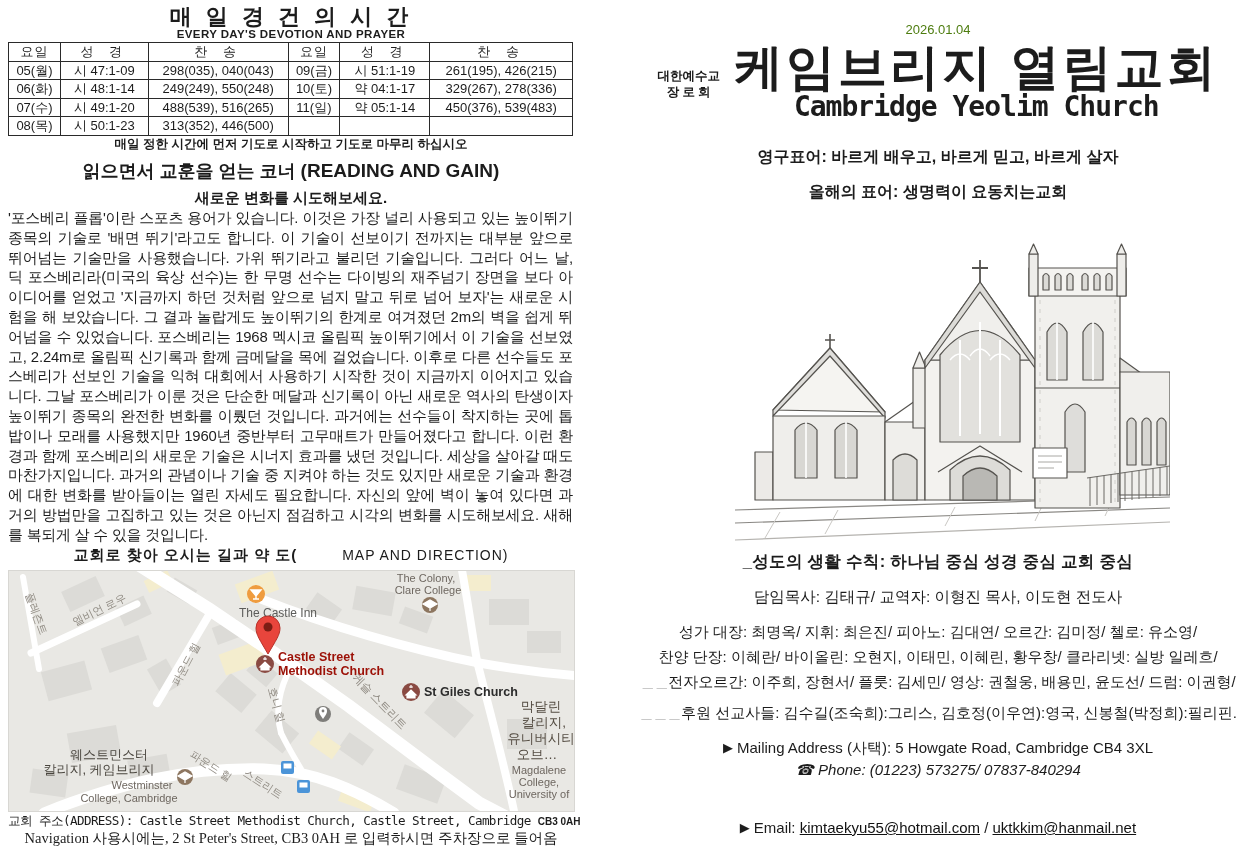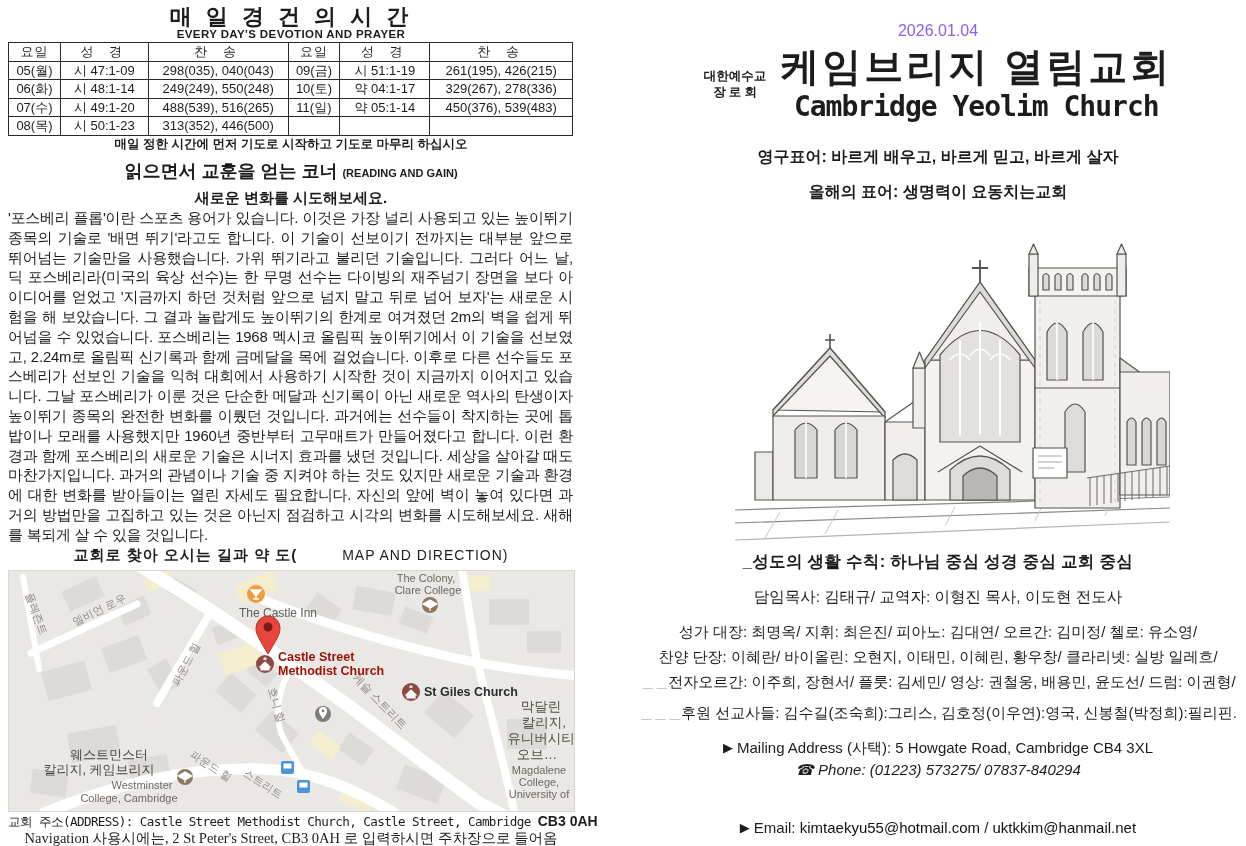--- a/index.html
+++ b/index.html
@@ -14,60 +14,60 @@
   .dev-title{top:2px;font-size:22px;font-weight:bold;letter-spacing:4px;}
   .dev-sub{top:28px;font-size:11.5px;font-weight:bold;letter-spacing:.4px;}
   table.devotion{position:absolute;top:42px;left:0;width:565px;border-collapse:collapse;
     font-size:13px;}
   table.devotion th,table.devotion td{border:1.6px solid #2a2a2a;text-align:center;
     padding:0;height:17.5px;line-height:17.5px;white-space:nowrap;}
   table.devotion th{font-weight:normal;letter-spacing:6px;}
   table.devotion th.day{letter-spacing:1px;}
   .dev-note{top:136px;font-size:12.5px;font-weight:bold;}
   .r-title{top:159px;font-size:18px;font-weight:bold;}
-  .r-title .en{font-size:11px;}
+  .r-title .en{font-size:19px;}
   .r-sub{top:189px;font-size:15px;font-weight:bold;}
   .r-body{top:209px;width:565px;font-size:14.9px;line-height:19.8px;text-align:justify;
     letter-spacing:-0.2px;word-break:break-all;}
   .map-title{top:546px;font-size:15px;font-weight:600;letter-spacing:1px;}
   .map-title .en{font-size:14px;font-weight:400;margin-left:40px;}
   #map-box{top:570px;left:0;width:565px;height:240px;border:1px solid #d8d7d3;}
   .addr-line{top:813px;font-family:"DejaVu Sans Mono", monospace;font-size:12.6px;
     letter-spacing:-0.6px;white-space:nowrap;}
-  .addr-line b{font-family:"Liberation Sans", sans-serif;font-size:14px;letter-spacing:0;}
+  .addr-line b{font-family:"Liberation Sans", sans-serif;font-size:10px;letter-spacing:0;}
   .nav-line{top:829px;font-family:"Liberation Serif", serif;font-size:14.5px;}
   
   #right-page{position:absolute;left:630px;top:0;width:616px;height:846px;}
   .bulletin-no{top:3px;font-size:15px;font-weight:bold;letter-spacing:.5px;}
-  .bulletin-date{top:22px;font-size:16px;color:#8b5cf6;}
+  .bulletin-date{top:22px;font-size:13px;color:#4d7c0f;}
   .rp-header{top:44px;display:flex;justify-content:center;align-items:center;gap:14px;width:100%;}
   .denom{font-family:"Liberation Serif", serif;font-size:12.5px;font-weight:bold;
     line-height:16px;text-align:center;white-space:nowrap;}
   .titles{text-align:center;}
-  .title-ko{font-size:39px;font-weight:bold;letter-spacing:3px;line-height:46px;white-space:nowrap;}
+  .title-ko{font-size:49px;font-weight:bold;letter-spacing:3px;line-height:46px;white-space:nowrap;}
   .title-en{font-family:"DejaVu Sans Mono", monospace;font-size:28px;font-weight:bold;
     line-height:33px;letter-spacing:-1px;white-space:nowrap;}
   .motto1{top:147px;font-size:16px;font-weight:600;}
   .motto2{top:182px;font-size:16px;font-weight:600;}
   #sketch-box{top:210px;left:105px;width:435px;height:333px;}
   .life-rule{top:551px;font-size:16.5px;font-weight:bold;letter-spacing:.3px;}
   .pastor-line{top:587px;font-size:15.5px;}
   .staff-line{font-size:15px;white-space:nowrap;}
   .staff2{top:623px;}
   .staff3{top:648px;}
   .staff4{top:673px;}
   .missionaries{top:704px;font-size:15px;white-space:nowrap;}
   .u-pre{color:#b9b9b9;letter-spacing:-1px;}
   .contact{font-size:15px;}
   .c-mail{top:739px;}
   .c-phone{top:761px;font-style:italic;}
   .c-home{top:790px;}
   .c-email{top:819px;}
   .tri{font-size:13px;position:relative;top:-1px;margin-right:4px;}
-  .email-link{color:#111;}
+  .email-link{text-decoration:underline;color:#111;}
   svg text{font-family:"Liberation Sans", sans-serif;}
 </style>
 </head>
 <body>
 
 <div id="left-page">
   <div class="abs ctr dev-title">매 일 경 건 의 시 간</div>
   <div class="abs ctr dev-sub">EVERY DAY'S DEVOTION AND PRAYER</div>
 
   <table class="devotion">

